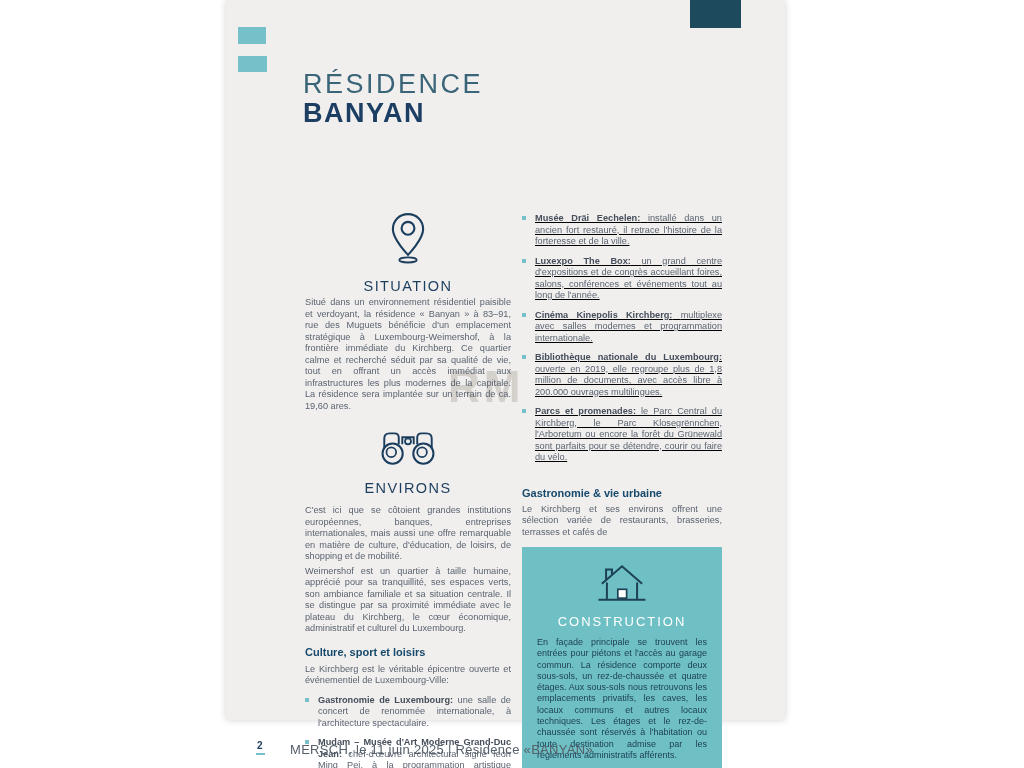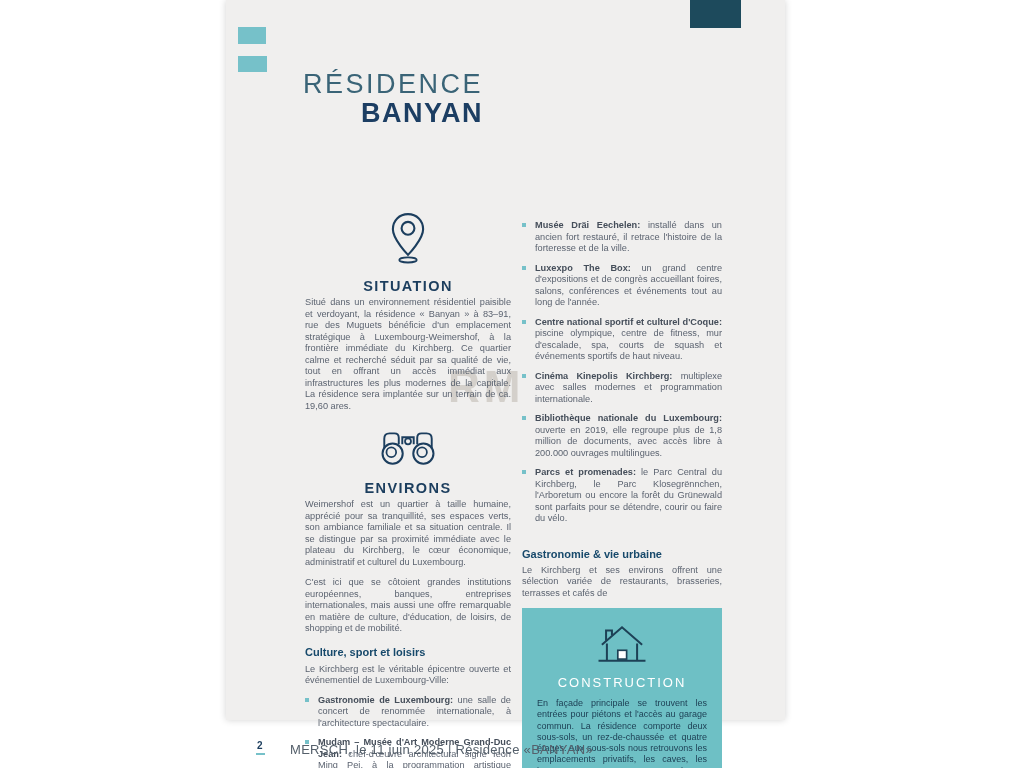--- a/index.html
+++ b/index.html
@@ -10,30 +10,30 @@
   .page{
     position:absolute;left:226px;top:0;width:559px;height:720px;
     background:#f0efee;box-shadow:0 0 7px rgba(0,0,0,0.18);
   }
   .accent-sq{position:absolute;background:#76c1c9;}
   .sq1{left:12px;top:27px;width:28px;height:17px;}
   .sq2{left:12px;top:56px;width:29px;height:16px;}
   .corner-block{position:absolute;left:464px;top:0;width:51px;height:28px;background:#1d4a5c;}
   .title{position:absolute;left:77px;top:70px;line-height:1.04;}
   .title .t1{font-size:27px;font-weight:400;letter-spacing:2.5px;color:#3a6477;}
-  .title .t2{font-size:27px;font-weight:700;letter-spacing:1.5px;color:#1c3e63;margin-top:1px;text-align:right;}
+  .title .t2{font-size:27px;font-weight:700;letter-spacing:1.5px;color:#1c3e63;margin-top:1px;}
   .watermark{
     position:absolute;left:222px;top:362px;font-size:44px;font-weight:700;
     color:rgba(178,170,160,0.45);letter-spacing:4px;pointer-events:none;
   }
   .col-left{position:absolute;left:79px;top:210px;width:206px;}
   .col-right{position:absolute;left:296px;top:213px;width:200px;}
   .icon-wrap{text-align:center;}
   .big-head{
-    text-align:center;font-size:14.5px;font-weight:700;letter-spacing:1.4px;
+    text-align:center;font-size:14.5px;font-weight:400;letter-spacing:1.4px;
     color:#1c3e5e;margin-top:10px;
   }
   .body-p{
     font-size:9.2px;line-height:11.5px;color:#5b6370;text-align:justify;
     margin-top:3px;
   }
   .subhead{font-size:11px;font-weight:700;color:#17496b;margin-top:11px;}
   .bullets{margin-top:8px;}
   .bullet{
     position:relative;padding-left:13px;font-size:9.2px;line-height:11.5px;
@@ -96,57 +96,52 @@
         <path d="M60 24 V11.5 Q60 5.5 54 5.5 H48.5 Q43.5 5.5 43.5 10.5 V18" stroke="#1c3e5e" stroke-width="2.2"></path>
         <path d="M26.5 18 V10 H39.5 V18" stroke="#1c3e5e" stroke-width="2.2"></path>
         <circle cx="33" cy="14.5" r="3.4" stroke="#1c3e5e" stroke-width="2"></circle>
         <circle cx="15.5" cy="28.5" r="11.5" stroke="#1c3e5e" stroke-width="2.3" fill="#f0efee"></circle>
         <circle cx="50.5" cy="28.5" r="11.5" stroke="#1c3e5e" stroke-width="2.3" fill="#f0efee"></circle>
         <circle cx="14" cy="27" r="5.5" stroke="#1c3e5e" stroke-width="2"></circle>
         <circle cx="49" cy="27" r="5.5" stroke="#1c3e5e" stroke-width="2"></circle>
       </svg>
     </div>
     <div class="big-head">ENVIRONS</div>
+    <div class="body-p" style="margin-top:9px;">C'est ici que se côtoient grandes institutions européennes, banques, entreprises internationales, mais aussi une offre remarquable en matière de culture, d'éducation, de loisirs, de shopping et de mobilité.</div>
     <div class="body-p">Weimershof est un quartier à taille humaine, apprécié pour sa tranquillité, ses espaces verts, son ambiance familiale et sa situation centrale. Il se distingue par sa proximité immédiate avec le plateau du Kirchberg, le cœur économique, administratif et culturel du Luxembourg.</div>
-    <div class="body-p" style="margin-top:9px;">C'est ici que se côtoient grandes institutions européennes, banques, entreprises internationales, mais aussi une offre remarquable en matière de culture, d'éducation, de loisirs, de shopping et de mobilité.</div>
 
     <div class="subhead">Culture, sport et loisirs</div>
     <div class="body-p" style="margin-top:6px;">Le Kirchberg est le véritable épicentre ouverte et événementiel de Luxembourg-Ville:</div>
 
     <div class="bullets">
       <div class="bullet">
         <span class="marker"></span>
         <b>Gastronomie de Luxembourg:</b>
         <span>une salle de concert de renommée internationale, à l'architecture spectaculaire.</span>
       </div>
       <div class="bullet">
         <span class="marker"></span>
         <b>Mudam – Musée d'Art Moderne Grand-Duc Jean:</b>
         <span>chef-d'œuvre architectural signé Ieoh Ming Pei, à la programmation artistique exigeante.</span>
       </div>
     </div>
   </div>
 
   <div class="col-right">
 
-    <div class="bullets" style="margin-top:7px;">
+    <div class="bullets" style="margin-top:0;text-decoration:underline;">
       <div class="bullet">
         <span class="marker"></span>
         <b>Musée Dräi Eechelen:</b>
         <span>installé dans un ancien fort restauré, il retrace l'histoire de la forteresse et de la ville.</span>
       </div>
       <div class="bullet">
         <span class="marker"></span>
         <b>Luxexpo The Box:</b>
         <span>un grand centre d'expositions et de congrès accueillant foires, salons, conférences et événements tout au long de l'année.</span>
-      </div>
-      <div class="bullet">
-        <span class="marker"></span>
-        <b>Centre national sportif et culturel d'Coque:</b>
-        <span>piscine olympique, centre de fitness, mur d'escalade, spa, courts de squash et événements sportifs de haut niveau.</span>
       </div>
       <div class="bullet">
         <span class="marker"></span>
         <b>Cinéma Kinepolis Kirchberg:</b>
         <span>multiplexe avec salles modernes et programmation internationale.</span>
       </div>
       <div class="bullet">
         <span class="marker"></span>
         <b>Bibliothèque nationale du Luxembourg:</b>
         <span>ouverte en 2019, elle regroupe plus de 1,8 million de documents, avec accès libre à 200.000 ouvrages multilingues.</span>

